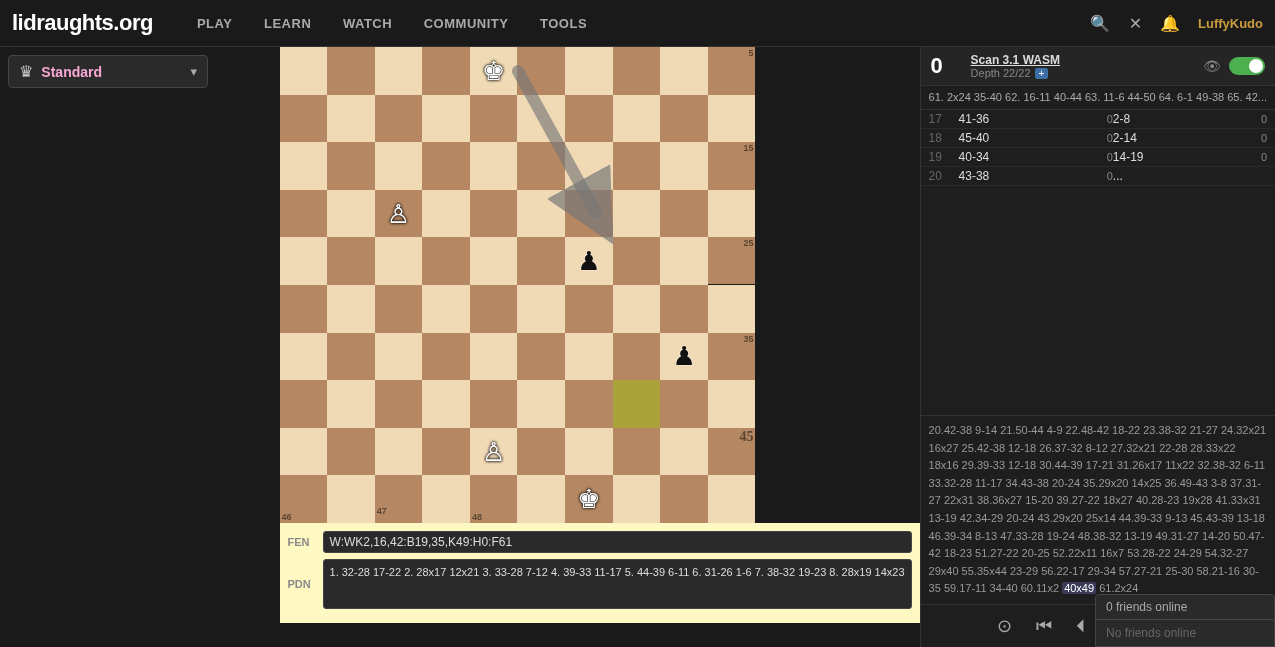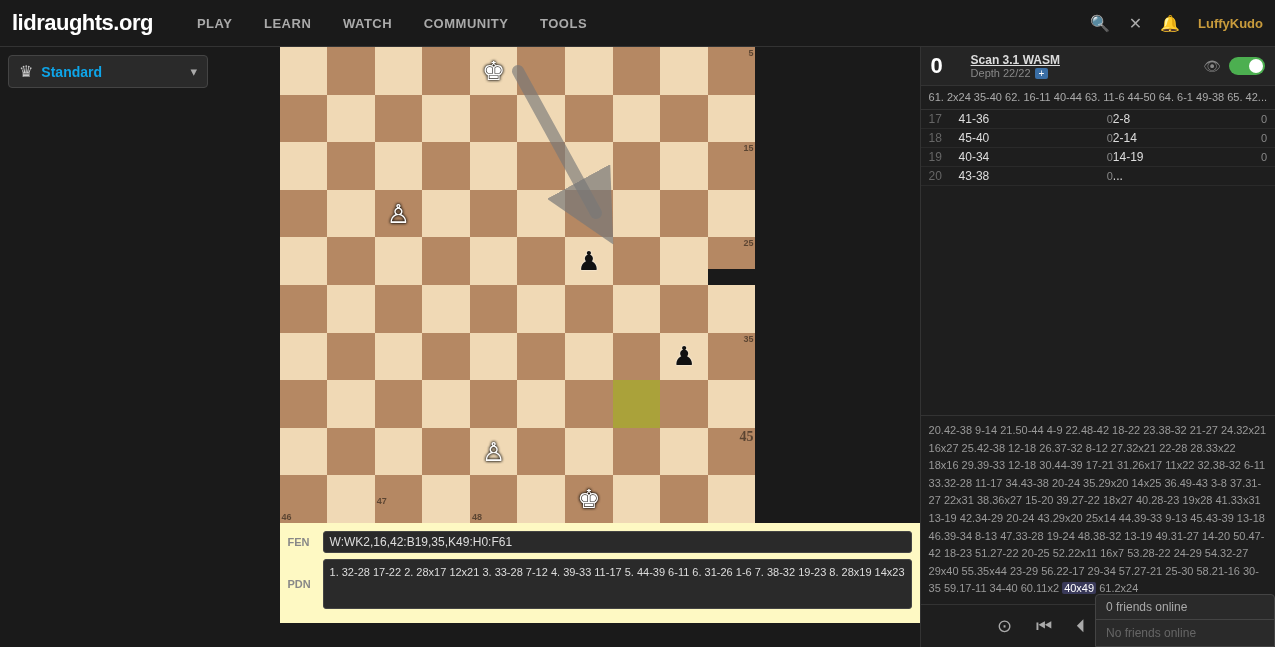--- a/index.html
+++ b/index.html
@@ -65,21 +65,21 @@
       align-items: center;
       background: #2a2a2a;
       border: 1px solid #444;
       border-radius: 4px;
       margin: 8px;
       padding: 6px 10px;
       cursor: pointer;
       width: 200px;
     }
     .variant-icon { margin-right: 8px; font-size: 16px; }
-    .variant-name { color: #0ea5e9; font-size: 14px; font-weight: 600; }
+    .variant-name { color: #f9a8d4; font-size: 14px; font-weight: 600; }
     .variant-arrow { margin-left: auto; color: #aaa; }
     #board {
       width: 476px;
       height: 476px;
       display: grid;
       grid-template-columns: repeat(10, 1fr);
       grid-template-rows: repeat(10, 1fr);
       position: relative;
     }
 
@@ -377,21 +377,21 @@
         <div style="width: 47.6px; height: 47.6px; position: relative; display: flex; align-items: center; justify-content: center; background: rgb(181, 136, 99);"></div>
         <div style="width: 47.6px; height: 47.6px; position: relative; display: flex; align-items: center; justify-content: center; background: rgb(240, 217, 181);"></div>
         <div style="width: 47.6px; height: 47.6px; position: relative; display: flex; align-items: center; justify-content: center; background: rgb(181, 136, 99);"></div>
         <div style="width: 47.6px; height: 47.6px; position: relative; display: flex; align-items: center; justify-content: center; background: rgb(240, 217, 181);"></div>
         <div style="width: 47.6px; height: 47.6px; position: relative; display: flex; align-items: center; justify-content: center; background: rgb(181, 136, 99);"></div>
         <div style="width: 47.6px; height: 47.6px; position: relative; display: flex; align-items: center; justify-content: center; background: rgb(240, 217, 181);">
           <span style="font-size: 26px; line-height: 1; user-select: none; z-index: 2; position: relative; color: rgb(17, 17, 17); text-shadow: rgb(255, 255, 255) 0px 0px 2px;">♟</span>
         </div>
         <div style="width: 47.6px; height: 47.6px; position: relative; display: flex; align-items: center; justify-content: center; background: rgb(181, 136, 99);"></div>
         <div style="width: 47.6px; height: 47.6px; position: relative; display: flex; align-items: center; justify-content: center; background: rgb(240, 217, 181);"></div>
-        <div style="width: 47.6px; height: 32px; position: relative; display: flex; align-items: center; justify-content: center; background: rgb(181, 136, 99);">
+        <div style="width: 47.6px; height: 47px; position: relative; display: flex; align-items: center; justify-content: center; background: rgb(181, 136, 99);">
           <span style="position: absolute; right: 2px; top: 1px; font-size: 9px; color: rgba(0, 0, 0, 0.5); font-weight: bold;">25</span>
         </div>
         <div style="width: 47.6px; height: 47.6px; position: relative; display: flex; align-items: center; justify-content: center; background: rgb(181, 136, 99);"></div>
         <div style="width: 47.6px; height: 47.6px; position: relative; display: flex; align-items: center; justify-content: center; background: rgb(240, 217, 181);"></div>
         <div style="width: 47.6px; height: 47.6px; position: relative; display: flex; align-items: center; justify-content: center; background: rgb(181, 136, 99);"></div>
         <div style="width: 47.6px; height: 47.6px; position: relative; display: flex; align-items: center; justify-content: center; background: rgb(240, 217, 181);"></div>
         <div style="width: 47.6px; height: 47.6px; position: relative; display: flex; align-items: center; justify-content: center; background: rgb(181, 136, 99);"></div>
         <div style="width: 47.6px; height: 47.6px; position: relative; display: flex; align-items: center; justify-content: center; background: rgb(240, 217, 181);"></div>
         <div style="width: 47.6px; height: 47.6px; position: relative; display: flex; align-items: center; justify-content: center; background: rgb(181, 136, 99);"></div>
         <div style="width: 47.6px; height: 47.6px; position: relative; display: flex; align-items: center; justify-content: center; background: rgb(240, 217, 181);"></div>
@@ -433,21 +433,21 @@
         <div style="width: 47.6px; height: 47.6px; position: relative; display: flex; align-items: center; justify-content: center; background: rgb(181, 136, 99);"></div>
         <div style="width: 47.6px; height: 47.6px; position: relative; display: flex; align-items: center; justify-content: center; background: rgb(240, 217, 181);"></div>
         <div style="width: 47.6px; height: 47.6px; position: relative; display: flex; align-items: center; justify-content: center; background: rgb(181, 136, 99);">
           <span style="position: absolute; right: 2px; top: 1px; font-size: 14px; color: rgba(0, 0, 0, 0.5); font-weight: bold; font-family: Liberation Serif, serif;">45</span>
         </div>
         <div style="width: 47.6px; height: 47.6px; position: relative; display: flex; align-items: center; justify-content: center; background: rgb(181, 136, 99);">
           <span style="position: absolute; bottom: 1px; left: 2px; font-size: 9px; color: rgba(0, 0, 0, 0.5); font-weight: bold;">46</span>
         </div>
         <div style="width: 47.6px; height: 47.6px; position: relative; display: flex; align-items: center; justify-content: center; background: rgb(240, 217, 181);"></div>
         <div style="width: 47.6px; height: 47.6px; position: relative; display: flex; align-items: center; justify-content: center; background: rgb(181, 136, 99);">
-          <span style="position: absolute; bottom: 17px; left: 2px; font-size: 9px; color: rgba(0, 0, 0, 0.5); font-weight: bold;">47</span>
+          <span style="position: absolute; bottom: 7px; left: 2px; font-size: 9px; color: rgba(0, 0, 0, 0.5); font-weight: bold;">47</span>
         </div>
         <div style="width: 47.6px; height: 47.6px; position: relative; display: flex; align-items: center; justify-content: center; background: rgb(240, 217, 181);"></div>
         <div style="width: 47.6px; height: 47.6px; position: relative; display: flex; align-items: center; justify-content: center; background: rgb(181, 136, 99);">
           <span style="position: absolute; bottom: 1px; left: 2px; font-size: 9px; color: rgba(0, 0, 0, 0.5); font-weight: bold;">48</span>
         </div>
         <div style="width: 47.6px; height: 47.6px; position: relative; display: flex; align-items: center; justify-content: center; background: rgb(240, 217, 181);"></div>
         <div style="width: 47.6px; height: 47.6px; position: relative; display: flex; align-items: center; justify-content: center; background: rgb(181, 136, 99);">
           <span style="font-size: 26px; line-height: 1; user-select: none; z-index: 2; position: relative; color: rgb(255, 255, 255); text-shadow: rgb(0, 0, 0) 0px 0px 3px, rgb(0, 0, 0) 0px 0px 3px;">♚</span>
         </div>
         <div style="width: 47.6px; height: 47.6px; position: relative; display: flex; align-items: center; justify-content: center; background: rgb(240, 217, 181);"></div>

